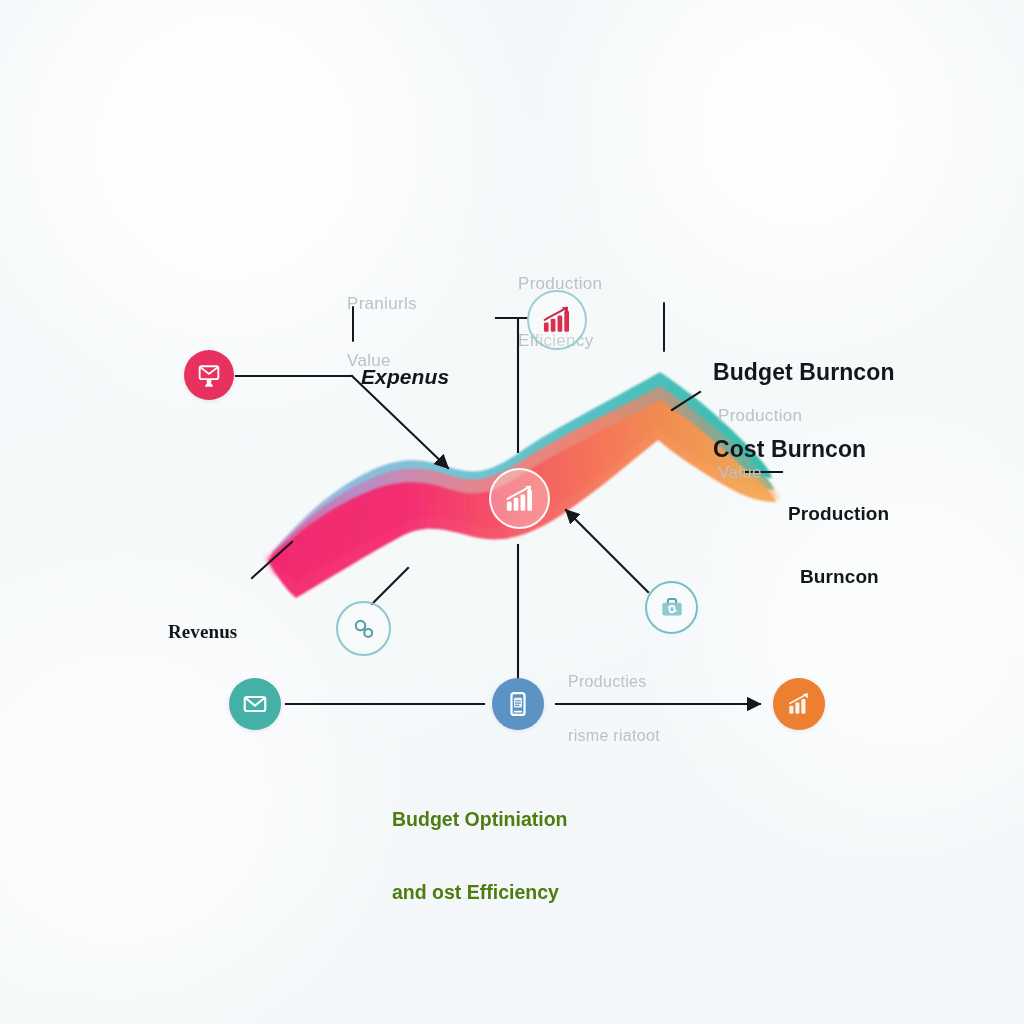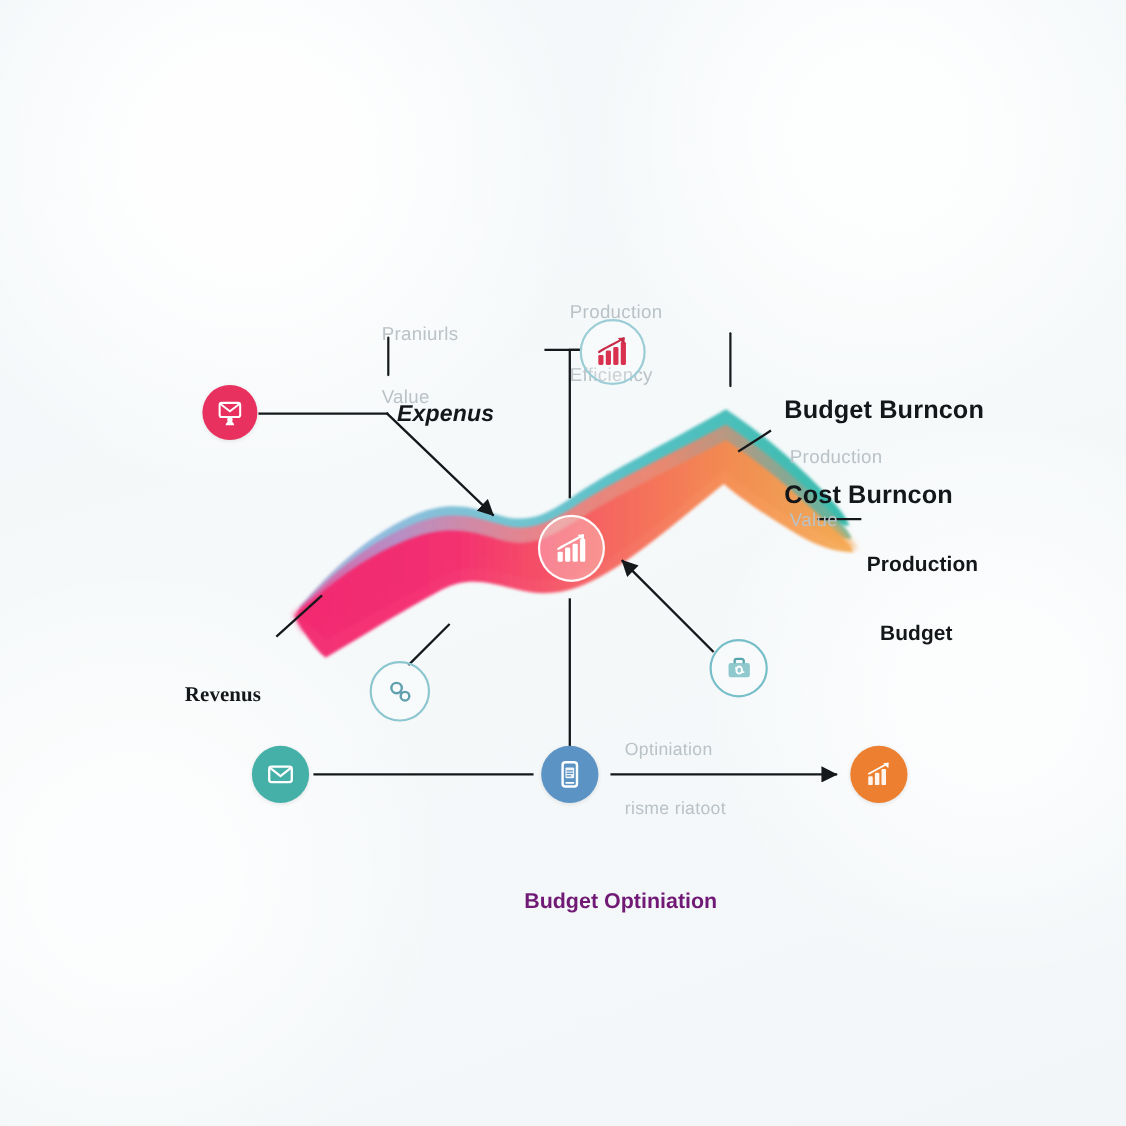--- a/index.html
+++ b/index.html
@@ -28,21 +28,21 @@
 
   
   .lbl{position:absolute;white-space:pre;line-height:1.12;}
   .lbl-bold{
     font-weight:700;color:#14171a;font-size:19px;letter-spacing:.1px;
   }
   .lbl-faint{
     font-weight:400;color:#b9c2c7;font-size:17px;letter-spacing:.3px;
   }
   .lbl-caption{
-    font-weight:700;color:#701a75;font-size:19.5px;text-align:right;line-height:1.25;
+    font-weight:700;color:#4d7c0f;font-size:19.5px;text-align:left;line-height:1.25;
   }
   .tick{
     position:absolute;width:2.4px;background:#15181b;border-radius:1px;
   }
 
   
   .badge{
     position:absolute;border-radius:50%;
     display:flex;align-items:center;justify-content:center;
     box-sizing:border-box;
@@ -203,34 +203,35 @@
     <div>Cost Burncon</div>
   </div>
 
   <div class="lbl lbl-faint" style="left:718px;top:368px;">
     <div>Production</div>
     <div>Value</div>
   </div>
 
   <div class="lbl lbl-bold" style="left:788px;top:460px;font-size:19px;">
     <div>Production</div>
-    <div style="padding-left:12px;">Budget</div>
+    <div style="padding-left:12px;">Burncon</div>
   </div>
 
   <div class="lbl lbl-bold" style="left:168px;top:578px;font-size:19px;font-family:Liberation Serif, serif;">
     <div>Revenus</div>
   </div>
 
   <div class="lbl lbl-faint" style="left:568px;top:637px;font-size:16px;">
-    <div>Optiniation</div>
+    <div>Producties</div>
     <div>risme riatoot</div>
   </div>
 
   <div class="lbl lbl-caption" style="left:392px;top:758px;width:260px;">
     <div>Budget Optiniation</div>
+    <div>and ost Efficiency</div>
   </div>
 
   <div class="badge solid" style="left:184px;top:350px;width:50px;height:50px;background:#e8315f;">
     <svg width="28" height="28" viewBox="0 0 24 24">
       <rect x="4" y="4.5" width="16" height="11" rx="1.6" fill="none" stroke="#fff" stroke-width="1.6"></rect>
       <path d="M4.6,5.4 L12,11 L19.4,5.4" fill="none" stroke="#fff" stroke-width="1.5"></path>
       <circle cx="12" cy="17.6" r="2.1" fill="#fff"></circle>
       <path d="M8.6,22 C9.2,19.6 10.5,18.7 12,18.7 C13.5,18.7 14.8,19.6 15.4,22 Z" fill="#fff"></path>
     </svg>
   </div>

